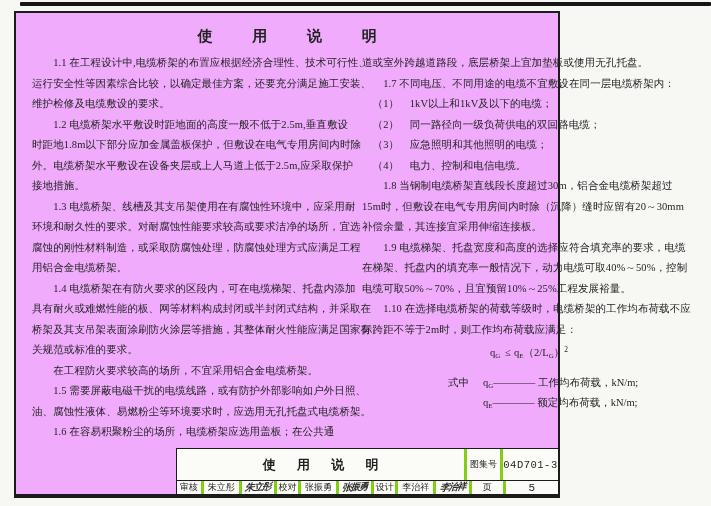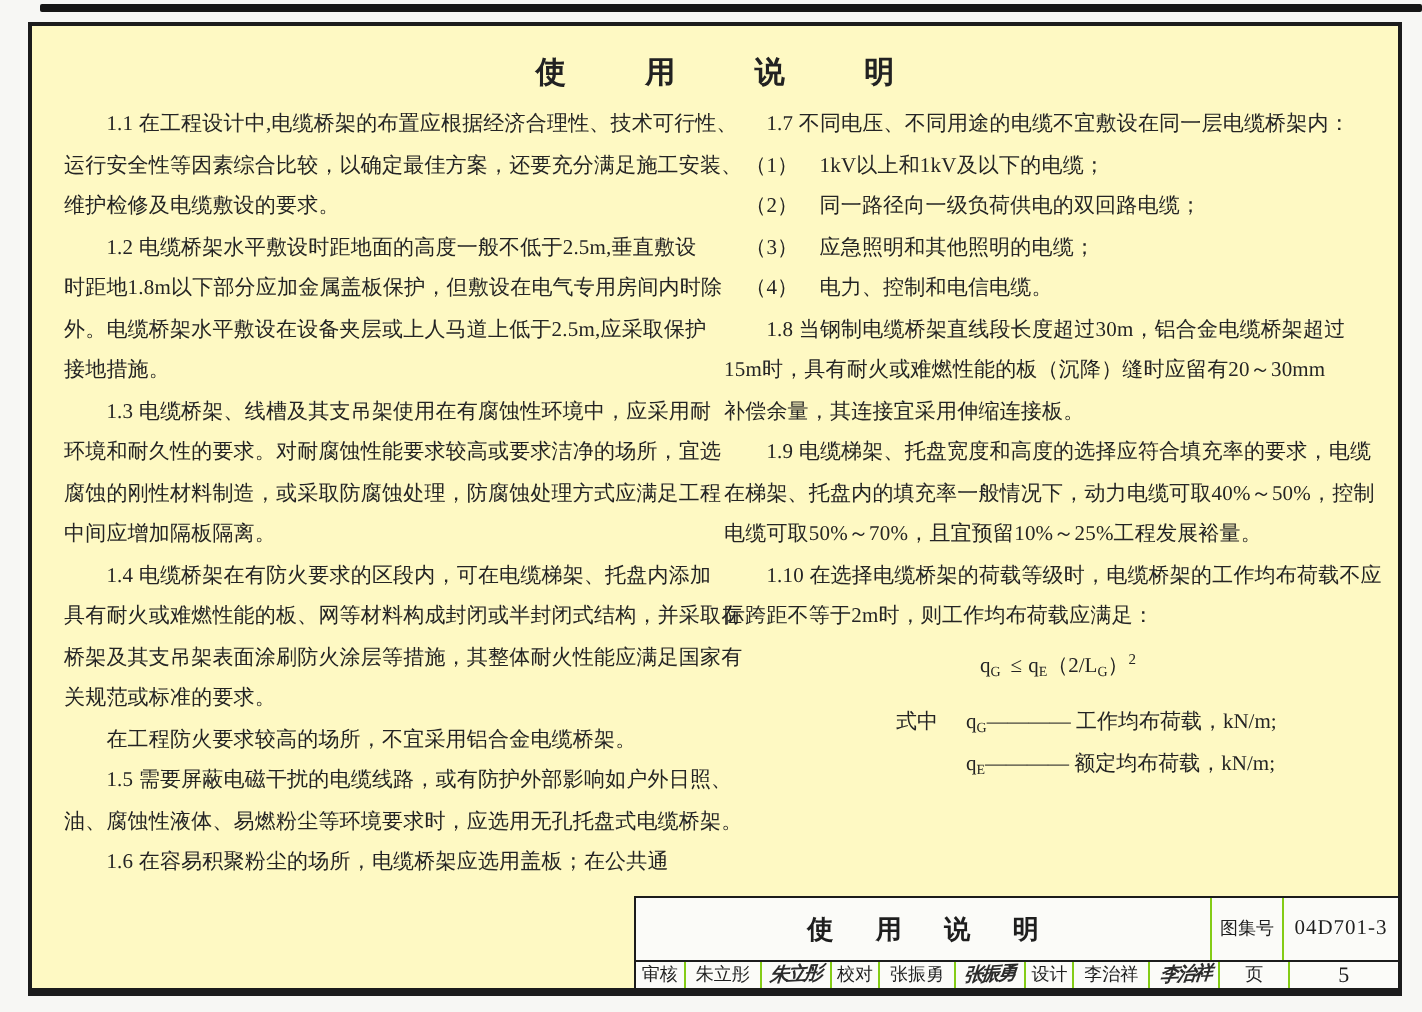--- a/index.html
+++ b/index.html
@@ -8,24 +8,24 @@
     background:#f7f7f4;
     font-family:"Liberation Serif","DejaVu Serif",serif;
     color:#1e1e1e;
     -webkit-font-smoothing:antialiased;
   }
   .scan-topline{
     position:absolute;left:20px;top:2px;right:0;height:4px;
     background:#161616;border-radius:1px;
   }
   .frame{
-    position:absolute;left:14px;top:11px;width:687px;height:487px;
+    position:absolute;left:14px;top:11px;width:546px;height:487px;
     box-sizing:border-box;
     border:2px solid #1c1c1c;border-bottom-width:4px;
-    background:#fef9c3;
+    background:#f0abfc;
   }
   .main-title{
     position:absolute;left:0;top:14px;width:100%;
     text-align:center;font-size:15px;font-weight:bold;color:#222;
     word-spacing:36px;margin:0;
   }
   .col{position:absolute;top:40px;font-size:10.5px;color:#242424;}
   .col-left{left:16px;width:322px;}
   .col-right{left:346px;width:334px;}
   .line{
@@ -48,21 +48,21 @@
     box-sizing:border-box;border:1px solid #1c1c1c;border-right:2px solid #1c1c1c;
     border-bottom:4px solid #1c1c1c;background:#fbfbf8;
     display:flex;flex-direction:column;
   }
   .tb-row1{display:flex;height:32px;box-sizing:border-box;border-bottom:1px solid #1c1c1c;}
   .tb-row2{display:flex;flex:1;}
   .tb-cell{
     box-sizing:border-box;display:flex;align-items:center;justify-content:center;
     font-size:9px;white-space:nowrap;overflow:hidden;
   }
-  .tb-cell + .tb-cell{border-left:1px solid #84cc16;}
+  .tb-cell + .tb-cell{border-left:3px solid #84cc16;font-family:Liberation Mono, monospace;}
   .tb-title{flex:1;font-size:13px;font-weight:bold;word-spacing:18px;}
   .tb-atlas-label{width:36px;font-size:9px;}
   .tb-atlas-no{width:58px;font-size:10.5px;letter-spacing:0.5px;}
   .tb-page-no{width:58px;font-size:11px;}
   .w-label{width:25px;text-align:right;}
   .w-name{width:40px;}
   .w-sig{width:37px;}
   .w-page{width:36px;}
   .sig{
     font-style:italic;font-weight:bold;color:#2b2b2b;
@@ -83,40 +83,41 @@
         <div class="line">　　1.1 在工程设计中,电缆桥架的布置应根据经济合理性、技术可行性、</div>
         <div class="line">运行安全性等因素综合比较，以确定最佳方案，还要充分满足施工安装、</div>
         <div class="line">维护检修及电缆敷设的要求。</div>
         <div class="line">　　1.2 电缆桥架水平敷设时距地面的高度一般不低于2.5m,垂直敷设</div>
         <div class="line">时距地1.8m以下部分应加金属盖板保护，但敷设在电气专用房间内时除</div>
         <div class="line">外。电缆桥架水平敷设在设备夹层或上人马道上低于2.5m,应采取保护</div>
         <div class="line">接地措施。</div>
         <div class="line">　　1.3 电缆桥架、线槽及其支吊架使用在有腐蚀性环境中，应采用耐</div>
         <div class="line">环境和耐久性的要求。对耐腐蚀性能要求较高或要求洁净的场所，宜选</div>
         <div class="line">腐蚀的刚性材料制造，或采取防腐蚀处理，防腐蚀处理方式应满足工程</div>
-        <div class="line">中间应增加隔板隔离。</div>
+        <div class="line">用铝合金电缆桥架。</div>
         <div class="line">　　1.4 电缆桥架在有防火要求的区段内，可在电缆梯架、托盘内添加</div>
         <div class="line">具有耐火或难燃性能的板、网等材料构成封闭或半封闭式结构，并采取在</div>
         <div class="line">桥架及其支吊架表面涂刷防火涂层等措施，其整体耐火性能应满足国家有</div>
         <div class="line">关规范或标准的要求。</div>
         <div class="line">　　在工程防火要求较高的场所，不宜采用铝合金电缆桥架。</div>
         <div class="line">　　1.5 需要屏蔽电磁干扰的电缆线路，或有防护外部影响如户外日照、</div>
         <div class="line">油、腐蚀性液体、易燃粉尘等环境要求时，应选用无孔托盘式电缆桥架。</div>
         <div class="line">　　1.6 在容易积聚粉尘的场所，电缆桥架应选用盖板；在公共通</div>
       </div>
 
     <div class="col col-right">
       <div>
+          <div class="line">道或室外跨越道路段，底层桥架上宜加垫板或使用无孔托盘。</div>
           <div class="line">　　1.7 不同电压、不同用途的电缆不宜敷设在同一层电缆桥架内：</div>
           <div class="line">　（1）　1kV以上和1kV及以下的电缆；</div>
           <div class="line">　（2）　同一路径向一级负荷供电的双回路电缆；</div>
           <div class="line">　（3）　应急照明和其他照明的电缆；</div>
           <div class="line">　（4）　电力、控制和电信电缆。</div>
           <div class="line">　　1.8 当钢制电缆桥架直线段长度超过30m，铝合金电缆桥架超过</div>
-          <div class="line">15m时，具有耐火或难燃性能的板（沉降）缝时应留有20～30mm</div>
+          <div class="line">15m时，但敷设在电气专用房间内时除（沉降）缝时应留有20～30mm</div>
           <div class="line">补偿余量，其连接宜采用伸缩连接板。</div>
           <div class="line">　　1.9 电缆梯架、托盘宽度和高度的选择应符合填充率的要求，电缆</div>
           <div class="line">在梯架、托盘内的填充率一般情况下，动力电缆可取40%～50%，控制</div>
           <div class="line">电缆可取50%～70%，且宜预留10%～25%工程发展裕量。</div>
           <div class="line">　　1.10 在选择电缆桥架的荷载等级时，电缆桥架的工作均布荷载不应</div>
           <div class="line">际跨距不等于2m时，则工作均布荷载应满足：</div>
         </div>
 
       <div class="formula-row"><span>q</span><sub>G</sub><span class="fml-op">≤</span><span>q</span><sub>E</sub><span>（2/L</span><sub>G</sub><span>）</span><sup>2</sup></div>
 

